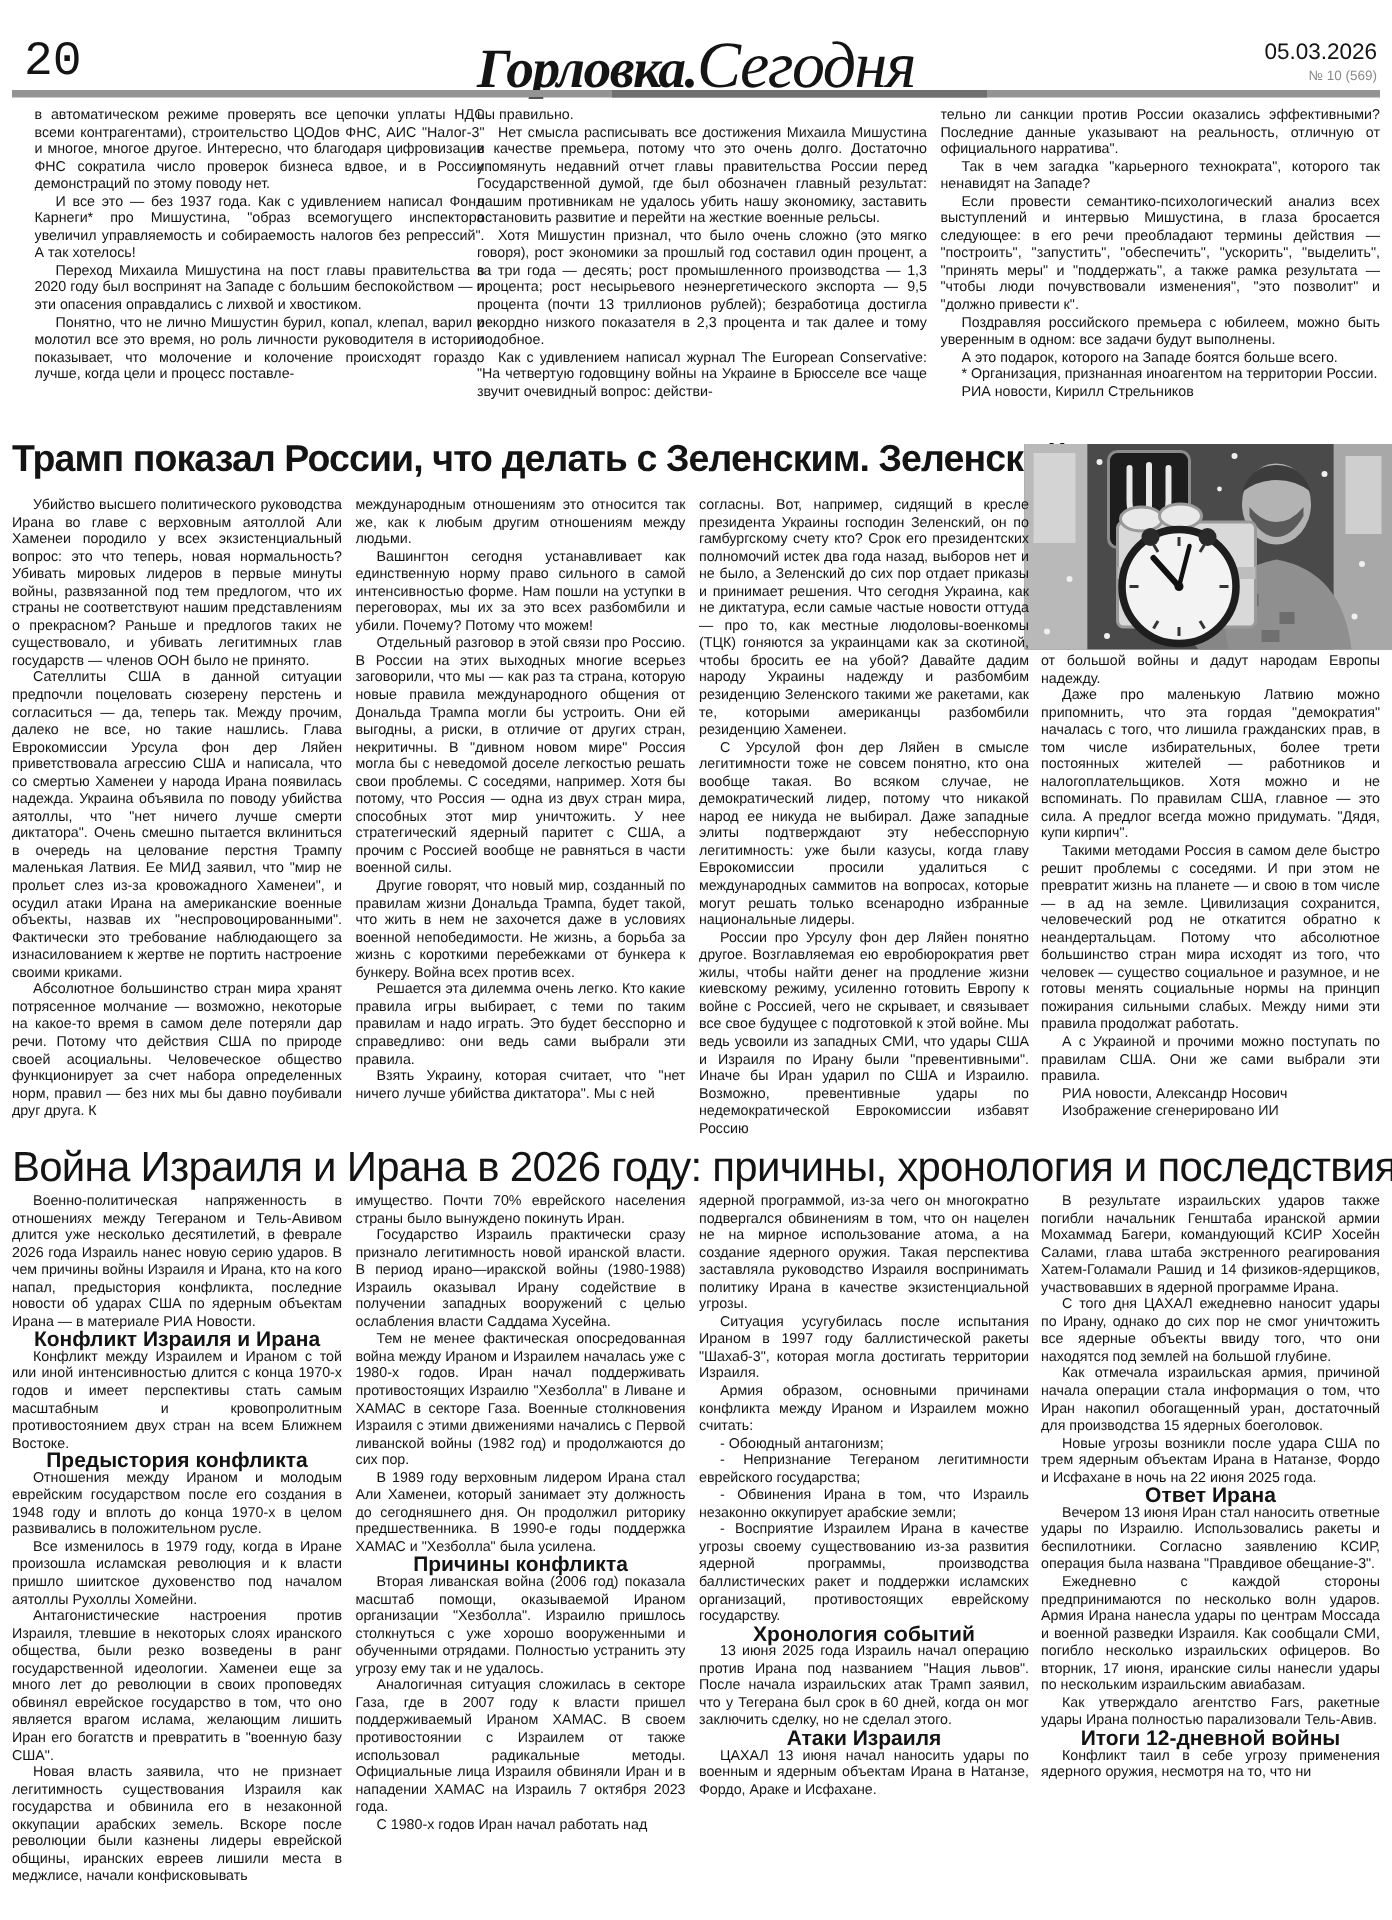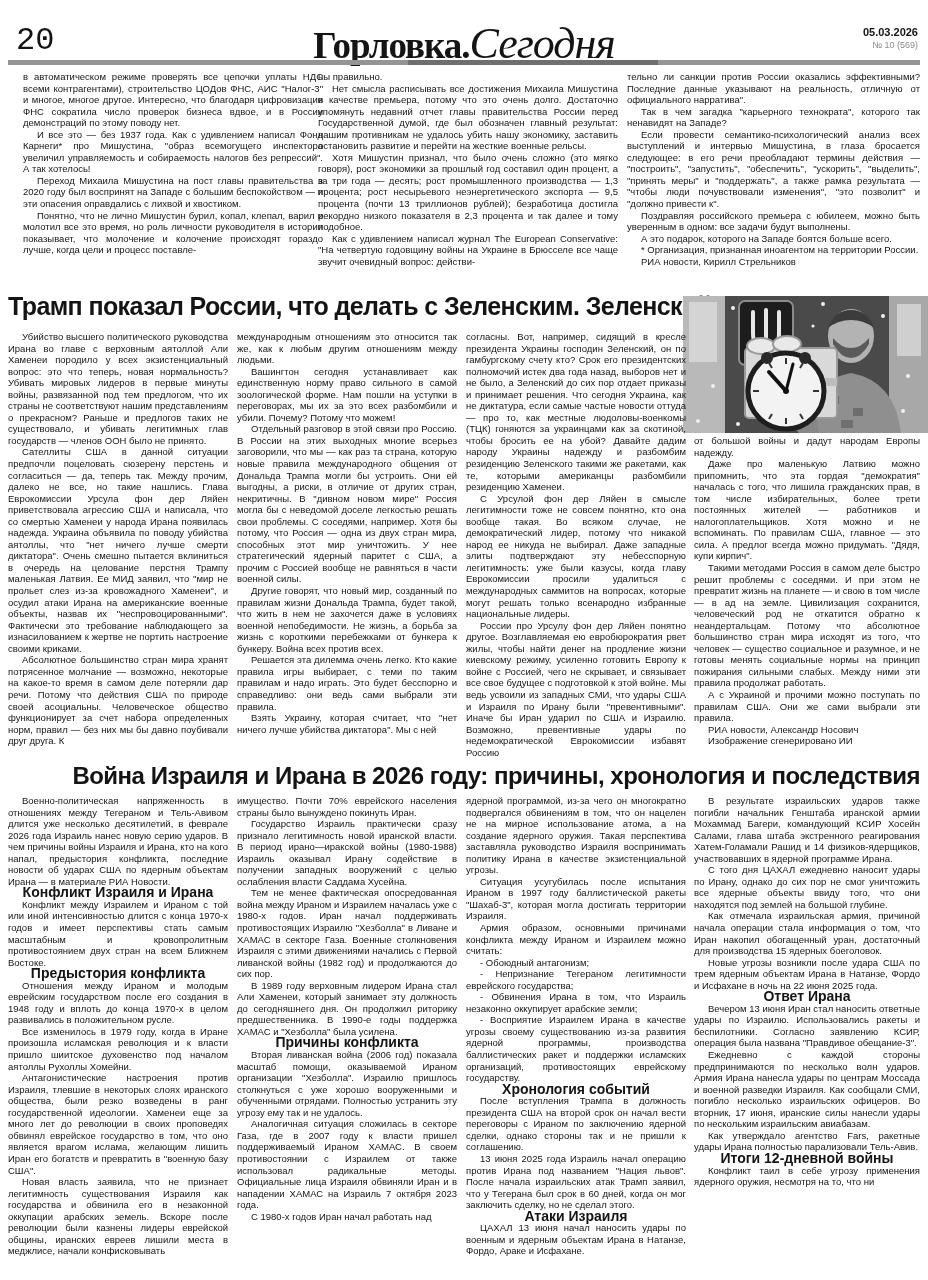--- a/index.html
+++ b/index.html
@@ -4,24 +4,24 @@
 <style>
   html,body{margin:0;padding:0;}
   body{width:928px;height:1280px;background:#ffffff;color:#141414;
        font-family:"Liberation Sans", sans-serif;position:relative;overflow:hidden;}
   .page{position:absolute;inset:0;}
 
   
   .page-num{position:absolute;left:16px;top:22px;font-family:Liberation Mono, monospace;
             font-size:32px;font-weight:400;}
   .masthead{position:absolute;left:0;top:18px;width:928px;text-align:center;white-space:nowrap;}
-  .masthead .m1{font-family:"Liberation Serif",serif;font-weight:bold;font-size:37px;letter-spacing:-1px;}
+  .masthead .m1{font-family:"Liberation Serif",serif;font-weight:bold;font-size:37px;letter-spacing:-1px;font-style:italic;}
   .masthead .m2{font-family:"Liberation Serif",serif;font-style:italic;font-size:44px;letter-spacing:-1px;}
   .issue-block{position:absolute;right:10px;top:26px;text-align:right;}
-  .issue-date{font-size:11px;font-weight:bold;}
+  .issue-date{font-size:15px;font-weight:normal;}
   .issue-num{font-size:9px;color:#8a8a8a;margin-top:2px;}
   .rule{position:absolute;left:8px;top:60px;width:912px;height:5px;background:#949494;}
   .rule .dark{position:absolute;left:400px;top:0;width:250px;height:5px;background:#6f6f6f;}
 
   
   .col{position:absolute;overflow:hidden;}
   .para{margin:0;font-size:9.5px;line-height:11.55px;text-align:justify;text-indent:14px;}
   .para.s-c{text-indent:0;}
   .para.s-h{text-align:center;text-indent:0;font-weight:bold;font-size:14px;}
 
@@ -33,21 +33,21 @@
   .mid-headline{position:absolute;left:8px;top:292px;width:668px;height:34px;
       font-weight:bold;font-size:25px;letter-spacing:-0.6px;text-align:center;white-space:nowrap;}
   #m0{left:8px;  top:331px;width:220px;height:436px;}
   #m1{left:237px;top:331px;width:220px;height:436px;}
   #m2{left:466px;top:331px;width:220px;height:436px;}
   #m3{left:694px;top:435px;width:226px;height:332px;}
 
   .photo{position:absolute;left:683px;top:296px;width:245px;height:137px;background:#7e7e7e;}
 
   .bot-headline{position:absolute;left:8px;top:762px;width:912px;height:30px;
-      font-weight:bold;font-size:24px;letter-spacing:-0.5px;text-align:right;white-space:nowrap;}
+      font-weight:normal;font-size:28px;letter-spacing:-0.5px;text-align:center;white-space:nowrap;}
   #b0{left:8px;  top:795px;width:220px;height:480px;}
   #b1{left:237px;top:795px;width:220px;height:480px;}
   #b2{left:466px;top:795px;width:220px;height:480px;}
   #b3{left:694px;top:795px;width:226px;height:480px;}
 </style>
 </head>
 <body>
 
 <div class="page">
 
@@ -160,21 +160,21 @@
     </svg>
   </div>
 
   <div class="col" id="m0">
       <p class="para s-p">Убийство высшего политического руководства Ирана во главе с верховным аятоллой Али Хаменеи породило у всех экзистенциальный вопрос: это что теперь, новая нормальность? Убивать мировых лидеров в первые минуты войны, развязанной под тем предлогом, что их страны не соответствуют нашим представлениям о прекрасном? Раньше и предлогов таких не существовало, и убивать легитимных глав государств — членов ООН было не принято.</p>
       <p class="para s-p">Сателлиты США в данной ситуации предпочли поцеловать сюзерену перстень и согласиться — да, теперь так. Между прочим, далеко не все, но такие нашлись. Глава Еврокомиссии Урсула фон дер Ляйен приветствовала агрессию США и написала, что со смертью Хаменеи у народа Ирана появилась надежда. Украина объявила по поводу убийства аятоллы, что "нет ничего лучше смерти диктатора". Очень смешно пытается вклиниться в очередь на целование перстня Трампу маленькая Латвия. Ее МИД заявил, что "мир не прольет слез из-за кровожадного Хаменеи", и осудил атаки Ирана на американские военные объекты, назвав их "неспровоцированными". Фактически это требование наблюдающего за изнасилованием к жертве не портить настроение своими криками.</p>
       <p class="para s-p">Абсолютное большинство стран мира хранят потрясенное молчание — возможно, некоторые на какое-то время в самом деле потеряли дар речи. Потому что действия США по природе своей асоциальны. Человеческое общество функционирует за счет набора определенных норм, правил — без них мы бы давно поубивали друг друга. К</p>
     </div>
   <div class="col" id="m1">
       <p class="para s-c">международным отношениям это относится так же, как к любым другим отношениям между людьми.</p>
-      <p class="para s-p">Вашингтон сегодня устанавливает как единственную норму право сильного в самой зоологической форме. Нам пошли на уступки в переговорах, мы их за это всех разбомбили и убили. Почему? Потому что можем!</p>
+      <p class="para s-p">Вашингтон сегодня устанавливает как единственную норму право сильного в самой интенсивностью форме. Нам пошли на уступки в переговорах, мы их за это всех разбомбили и убили. Почему? Потому что можем!</p>
       <p class="para s-p">Отдельный разговор в этой связи про Россию. В России на этих выходных многие всерьез заговорили, что мы — как раз та страна, которую новые правила международного общения от Дональда Трампа могли бы устроить. Они ей выгодны, а риски, в отличие от других стран, некритичны. В "дивном новом мире" Россия могла бы с неведомой доселе легкостью решать свои проблемы. С соседями, например. Хотя бы потому, что Россия — одна из двух стран мира, способных этот мир уничтожить. У нее стратегический ядерный паритет с США, а прочим с Россией вообще не равняться в части военной силы.</p>
       <p class="para s-p">Другие говорят, что новый мир, созданный по правилам жизни Дональда Трампа, будет такой, что жить в нем не захочется даже в условиях военной непобедимости. Не жизнь, а борьба за жизнь с короткими перебежками от бункера к бункеру. Война всех против всех.</p>
       <p class="para s-p">Решается эта дилемма очень легко. Кто какие правила игры выбирает, с теми по таким правилам и надо играть. Это будет бесспорно и справедливо: они ведь сами выбрали эти правила.</p>
       <p class="para s-p">Взять Украину, которая считает, что "нет ничего лучше убийства диктатора". Мы с ней</p>
     </div>
   <div class="col" id="m2">
       <p class="para s-c">согласны. Вот, например, сидящий в кресле президента Украины господин Зеленский, он по гамбургскому счету кто? Срок его президентских полномочий истек два года назад, выборов нет и не было, а Зеленский до сих пор отдает приказы и принимает решения. Что сегодня Украина, как не диктатура, если самые частые новости оттуда — про то, как местные людоловы-военкомы (ТЦК) гоняются за украинцами как за скотиной, чтобы бросить ее на убой? Давайте дадим народу Украины надежду и разбомбим резиденцию Зеленского такими же ракетами, как те, которыми американцы разбомбили резиденцию Хаменеи.</p>
       <p class="para s-p">С Урсулой фон дер Ляйен в смысле легитимности тоже не совсем понятно, кто она вообще такая. Во всяком случае, не демократический лидер, потому что никакой народ ее никуда не выбирал. Даже западные элиты подтверждают эту небесспорную легитимность: уже были казусы, когда главу Еврокомиссии просили удалиться с международных саммитов на вопросах, которые могут решать только всенародно избранные национальные лидеры.</p>
       <p class="para s-p">России про Урсулу фон дер Ляйен понятно другое. Возглавляемая ею евробюрократия рвет жилы, чтобы найти денег на продление жизни киевскому режиму, усиленно готовить Европу к войне с Россией, чего не скрывает, и связывает все свое будущее с подготовкой к этой войне. Мы ведь усвоили из западных СМИ, что удары США и Израиля по Ирану были "превентивными". Иначе бы Иран ударил по США и Израилю. Возможно, превентивные удары по недемократической Еврокомиссии избавят Россию</p>
     </div>
@@ -210,21 +210,20 @@
     </div>
   <div class="col" id="b2">
       <p class="para s-c">ядерной программой, из-за чего он многократно подвергался обвинениям в том, что он нацелен не на мирное использование атома, а на создание ядерного оружия. Такая перспектива заставляла руководство Израиля воспринимать политику Ирана в качестве экзистенциальной угрозы.</p>
       <p class="para s-p">Ситуация усугубилась после испытания Ираном в 1997 году баллистической ракеты "Шахаб-3", которая могла достигать территории Израиля.</p>
       <p class="para s-p">Армия образом, основными причинами конфликта между Ираном и Израилем можно считать:</p>
       <p class="para s-p">- Обоюдный антагонизм;</p>
       <p class="para s-p">- Непризнание Тегераном легитимности еврейского государства;</p>
       <p class="para s-p">- Обвинения Ирана в том, что Израиль незаконно оккупирует арабские земли;</p>
       <p class="para s-p">- Восприятие Израилем Ирана в качестве угрозы своему существованию из-за развития ядерной программы, производства баллистических ракет и поддержки исламских организаций, противостоящих еврейскому государству.</p>
       <p class="para s-h">Хронология событий</p>
-      <p class="para s-p">После вступления Трампа в должность президента США на второй срок он начал вести переговоры с Ираном по заключению ядерной сделки, однако стороны так и не пришли к соглашению.</p>
       <p class="para s-p">13 июня 2025 года Израиль начал операцию против Ирана под названием "Нация львов". После начала израильских атак Трамп заявил, что у Тегерана был срок в 60 дней, когда он мог заключить сделку, но не сделал этого.</p>
       <p class="para s-h">Атаки Израиля</p>
       <p class="para s-p">ЦАХАЛ 13 июня начал наносить удары по военным и ядерным объектам Ирана в Натанзе, Фордо, Араке и Исфахане.</p>
     </div>
   <div class="col" id="b3">
       <p class="para s-p">В результате израильских ударов также погибли начальник Генштаба иранской армии Мохаммад Багери, командующий КСИР Хосейн Салами, глава штаба экстренного реагирования Хатем-Голамали Рашид и 14 физиков-ядерщиков, участвовавших в ядерной программе Ирана.</p>
       <p class="para s-p">С того дня ЦАХАЛ ежедневно наносит удары по Ирану, однако до сих пор не смог уничтожить все ядерные объекты ввиду того, что они находятся под землей на большой глубине.</p>
       <p class="para s-p">Как отмечала израильская армия, причиной начала операции стала информация о том, что Иран накопил обогащенный уран, достаточный для производства 15 ядерных боеголовок.</p>
       <p class="para s-p">Новые угрозы возникли после удара США по трем ядерным объектам Ирана в Натанзе, Фордо и Исфахане в ночь на 22 июня 2025 года.</p>
       <p class="para s-h">Ответ Ирана</p>

